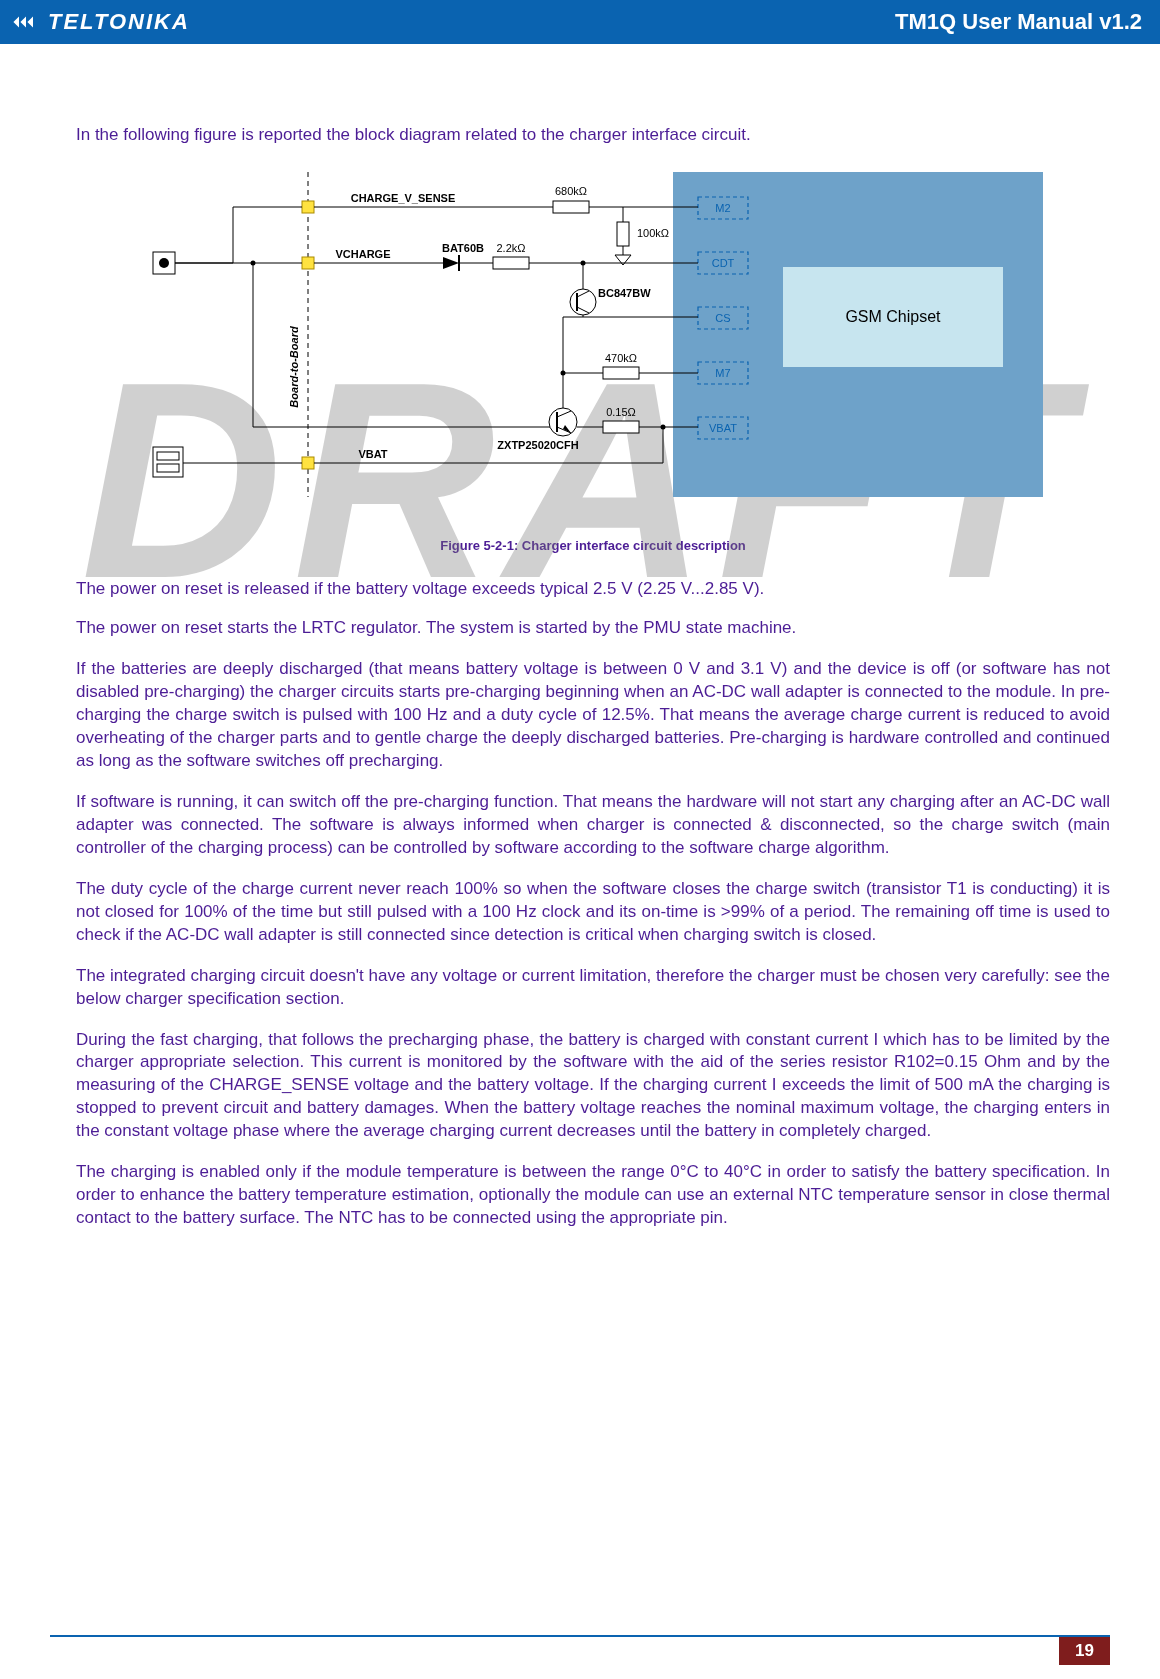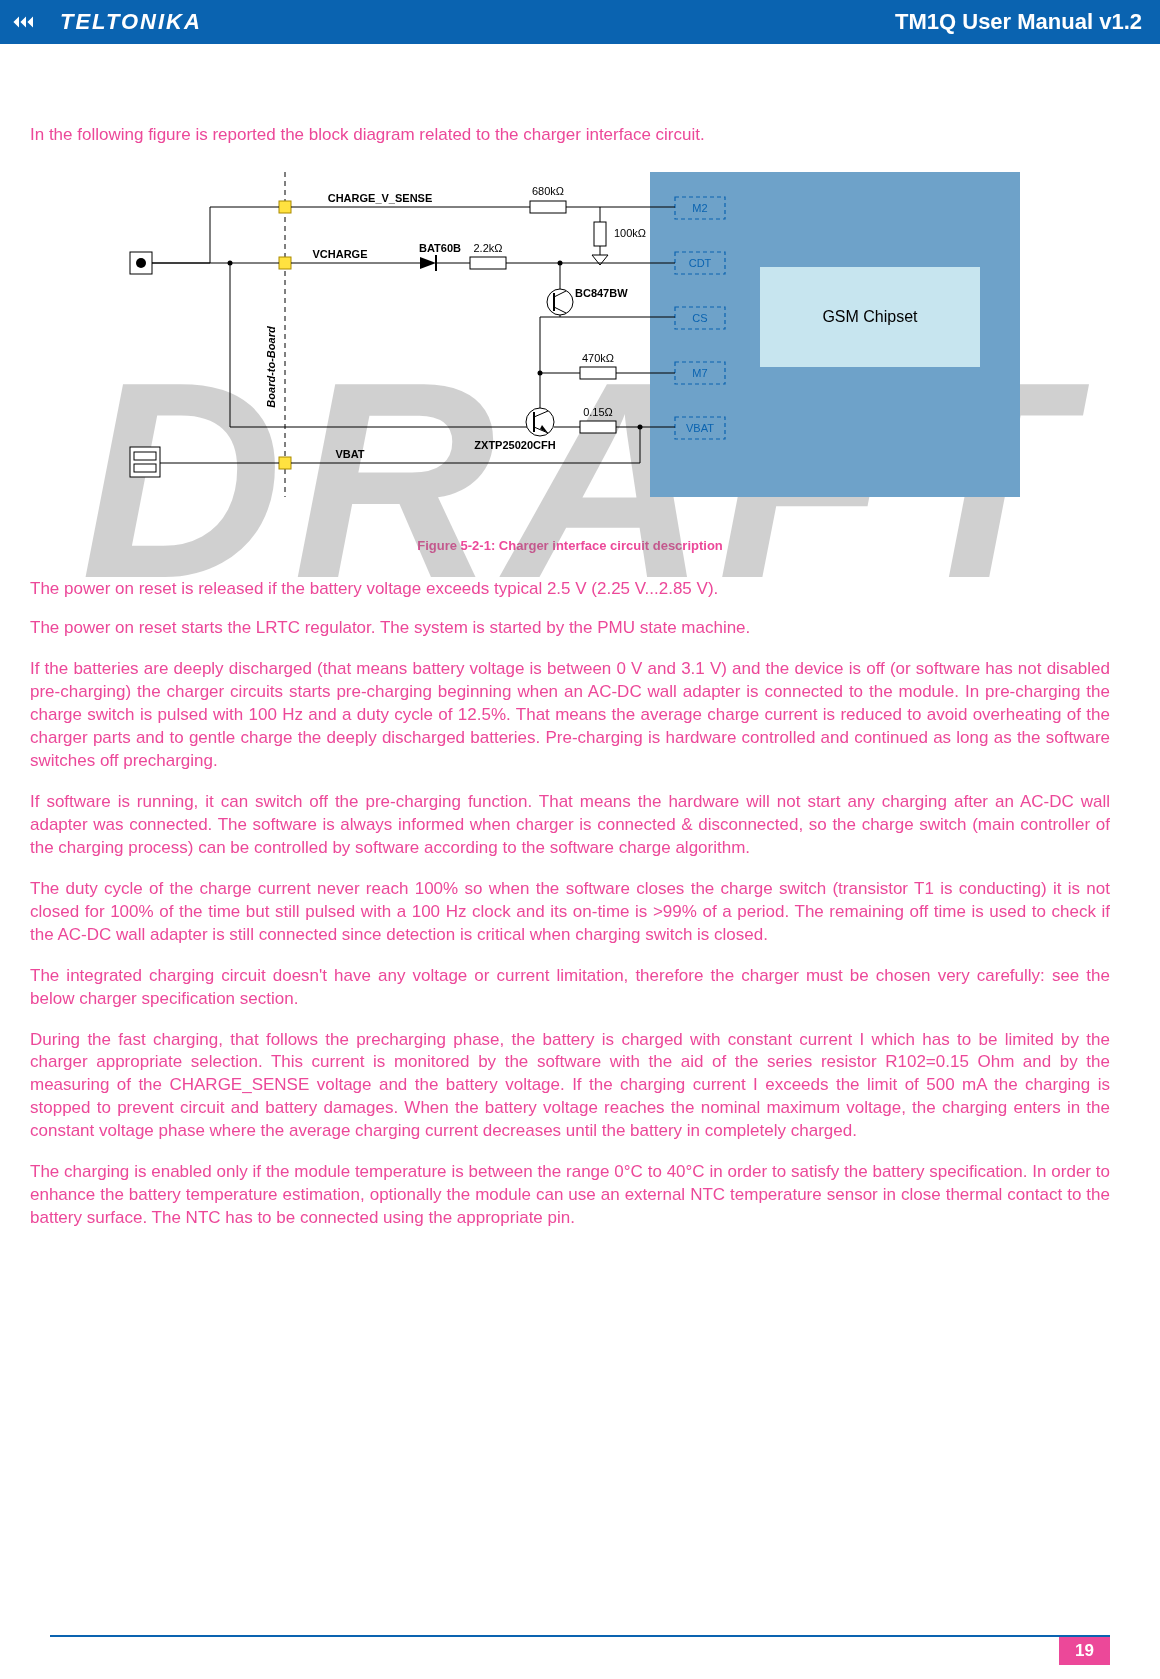--- a/index.html
+++ b/index.html
@@ -22,39 +22,39 @@
     display: flex;
     align-items: center;
     justify-content: space-between;
     padding: 0 18px 0 12px;
     box-sizing: border-box;
     color: #fff;
   }
   .logo {
     display: flex;
     align-items: center;
-    gap: 20px;
+    gap: 8px;
     font-weight: bold;
     font-style: italic;
     font-size: 22px;
     letter-spacing: 2px;
   }
   .logo-icon {
     width: 28px;
     height: 20px;
   }
   .header-right {
     font-weight: bold;
     font-size: 22px;
   }
   .content {
-    padding: 80px 50px 0 30px;
+    padding: 80px 50px 0 76px;
     font-size: 17px;
     line-height: 1.35;
-    color: #ec4899;
+    color: #4c1d95;
   }
   .intro-line {
     margin-bottom: 20px;
   }
   .figure-wrap {
     position: relative;
     width: 900px;
     height: 360px;
     margin: 0 auto 10px auto;
   }
@@ -72,21 +72,21 @@
     position: absolute;
     bottom: 14px;
     left: 50px;
     right: 50px;
   }
   .footer-rule {
     height: 2px;
     background: #0a63b0;
   }
   .footer-pagenum {
-    background: #ec4899;
+    background: #7f1d1d;
     color: #fff;
     font-weight: bold;
     font-size: 17px;
     float: right;
     padding: 4px 16px;
   }
   
   .watermark {
     position: absolute;
     left: 0; right: 0;

